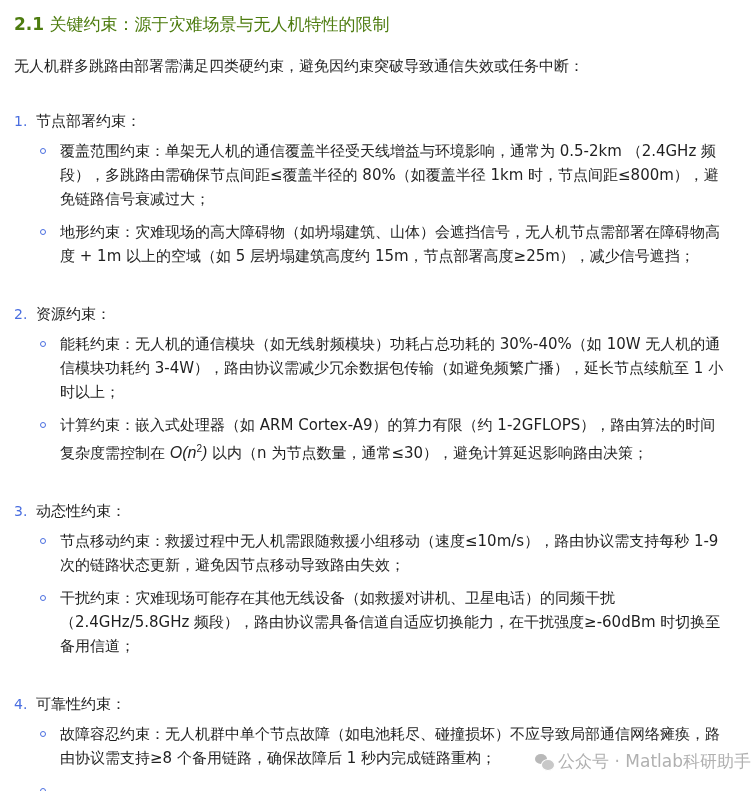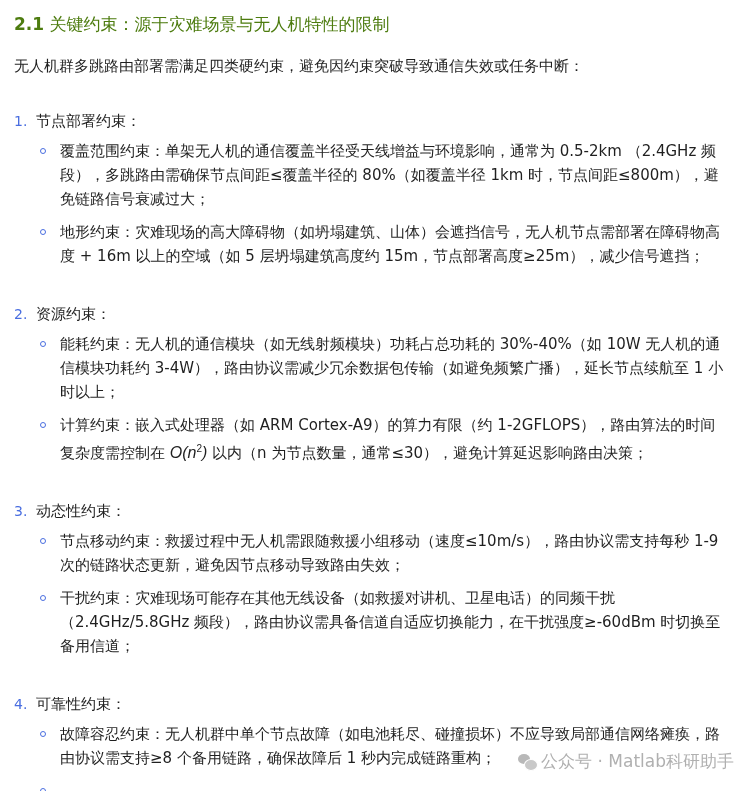--- a/index.html
+++ b/index.html
@@ -86,21 +86,21 @@
       font-family: Liberation Sans, sans-serif;
       font-style: italic;
       font-size: 16px;
     }
     .math sup {
       font-size: 10px;
       font-style: normal;
     }
     .watermark {
       position: absolute;
-      right: 22px;
+      right: 5px;
       bottom: 18px;
       display: flex;
       align-items: center;
       color: #b0b0b0;
       font-size: 17px;
     }
     .wm-icon {
       width: 18px;
       height: 16px;
       margin-right: 5px;
@@ -137,21 +137,21 @@
         <span class="sec-label">节点部署约束</span>
           <span>：</span>
       </div>
       <ul class="items">
         <li>
           <span class="bullet"></span>
           <span>覆盖范围约束：单架无人机的通信覆盖半径受天线增益与环境影响，通常为 0.5-2km （2.4GHz 频段），多跳路由需确保节点间距≤覆盖半径的 80%（如覆盖半径 1km 时，节点间距≤800m），避免链路信号衰减过大；</span>
         </li>
         <li>
           <span class="bullet"></span>
-          <span>地形约束：灾难现场的高大障碍物（如坍塌建筑、山体）会遮挡信号，无人机节点需部署在障碍物高度 + 16m 以上的空域（如 5 层坍塌建筑高度约 15m，节点部署高度≥25m），减少信号遮挡；</span>
+          <span>地形约束：灾难现场的高大障碍物（如坍塌建筑、山体）会遮挡信号，无人机节点需部署在障碍物高度 + 1m 以上的空域（如 5 层坍塌建筑高度约 15m，节点部署高度≥25m），减少信号遮挡；</span>
         </li>
       </ul>
     </li>
 
     <li>
       <div class="sec-title">
         <span class="sec-num">2.</span>
         <span class="sec-label">资源约束</span>
           <span>：</span>
       </div>

